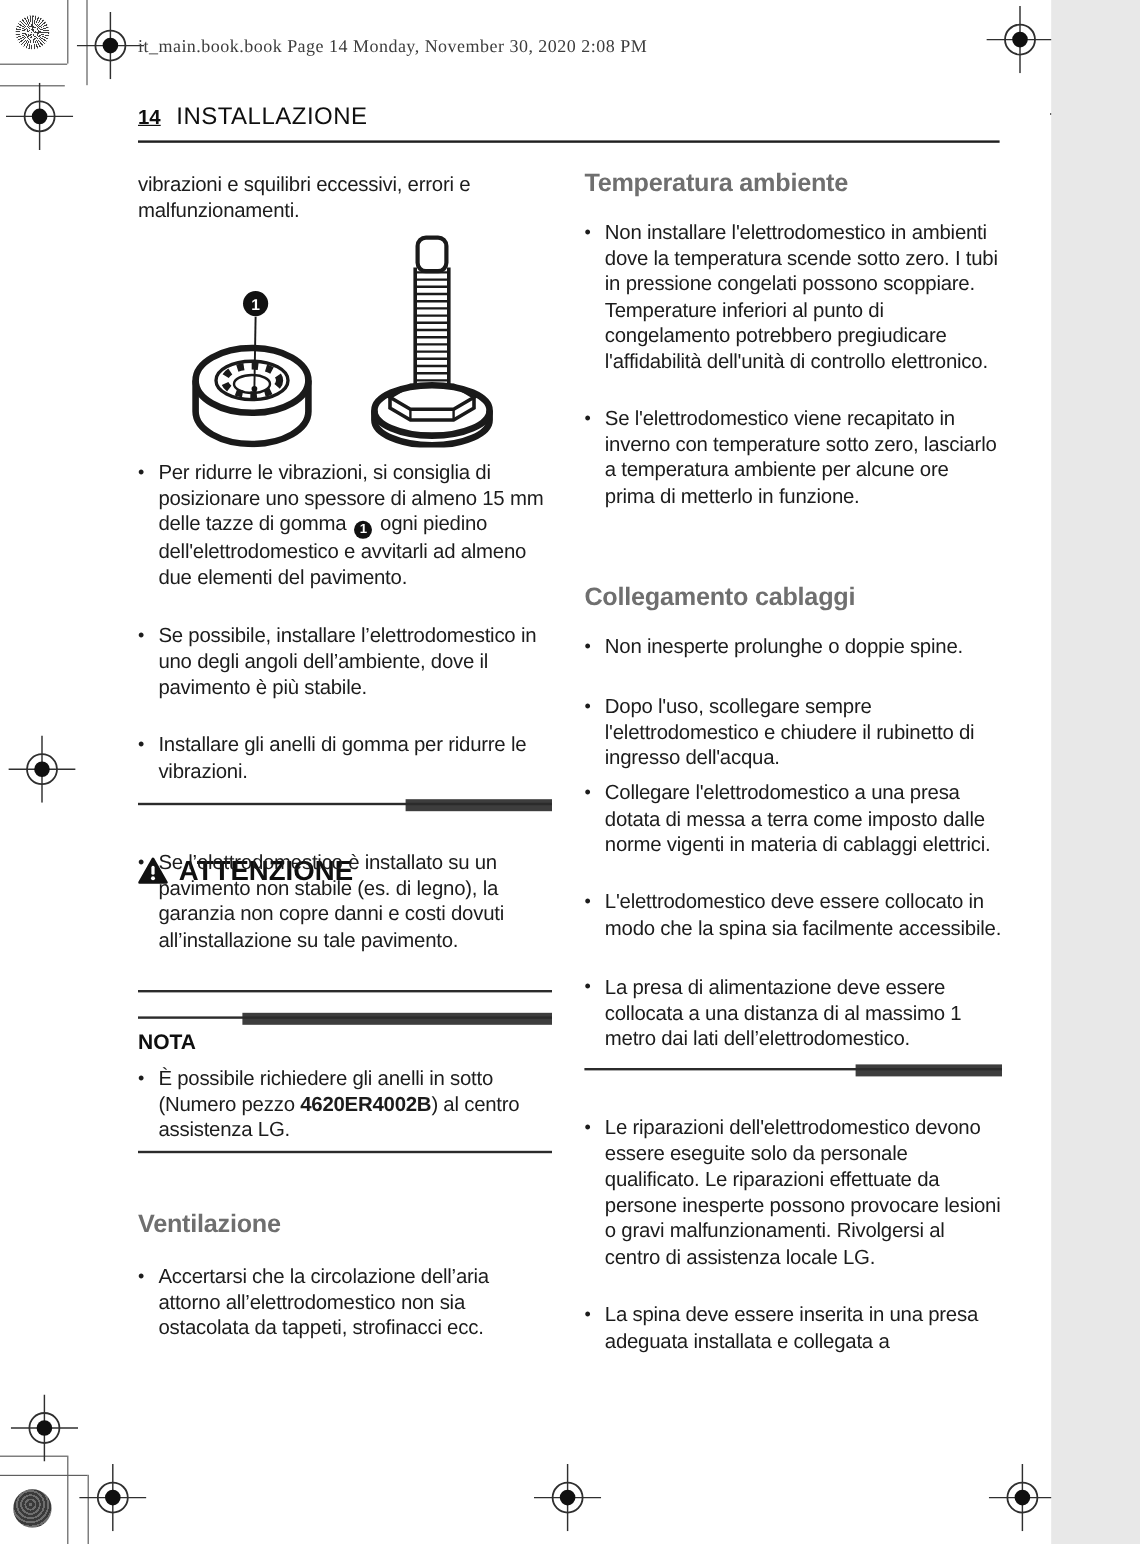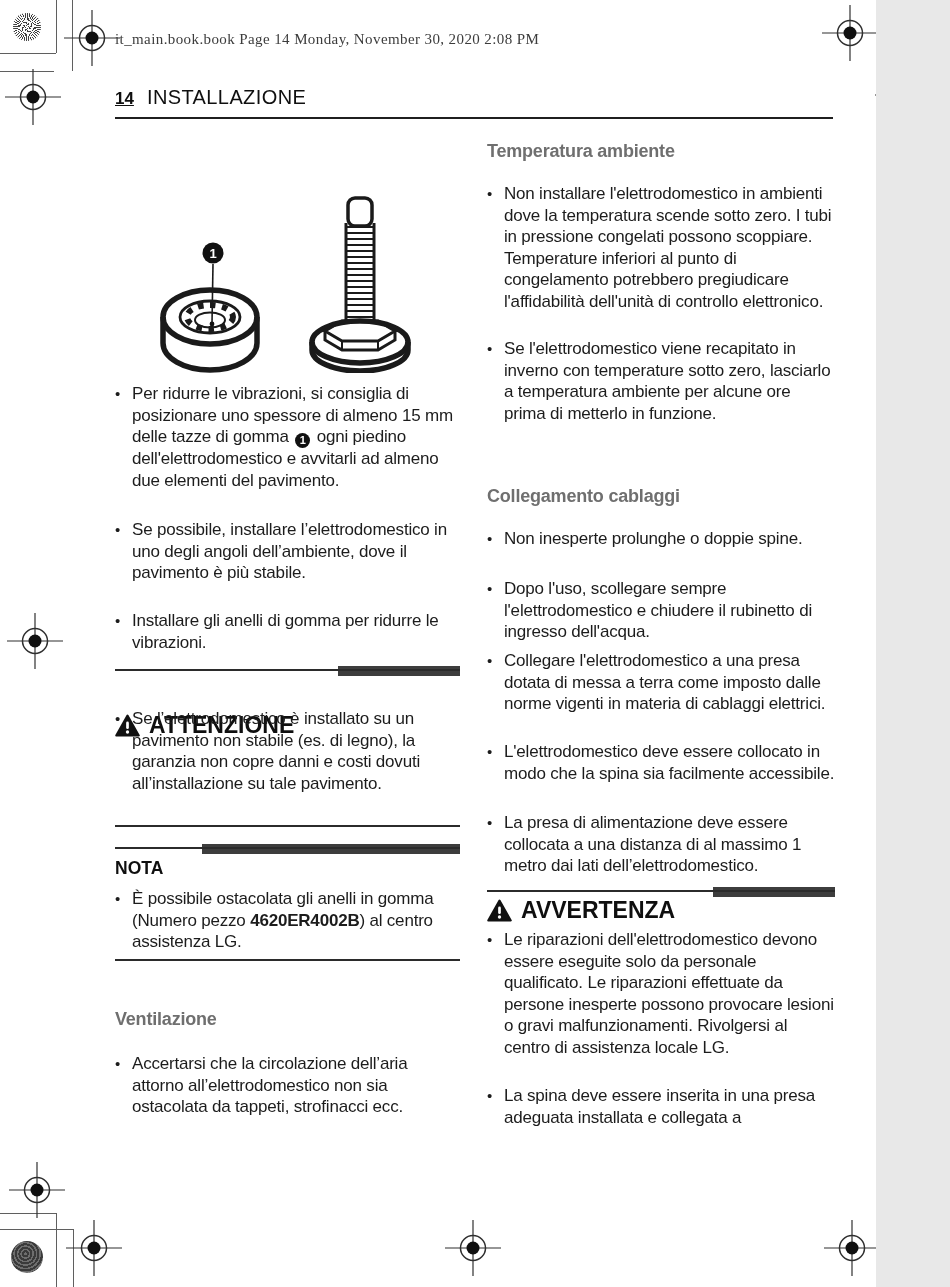--- a/index.html
+++ b/index.html
@@ -16,21 +16,21 @@
   .fileinfo{position:absolute;left:115px;top:31px;font-family:"Liberation Serif","DejaVu Serif",serif;
         font-size:15px;color:#3c3c3c;letter-spacing:.4px;white-space:nowrap;}
   .pghead{position:absolute;left:115px;top:86px;display:flex;align-items:baseline;gap:13px;}
   .pgnum{font-size:17px;font-weight:bold;color:#0f0f0f;text-decoration:underline;}
   .pgtitle{font-size:20px;font-weight:400;letter-spacing:.4px;color:#0f0f0f;}
   .headrule{position:absolute;left:115px;top:117px;width:718px;height:2.4px;background:#1f1f1f;}
   
   .blk{position:absolute;font-size:17px;line-height:21.5px;letter-spacing:-.2px;}
   .colL{left:115px;width:346px;}
   .colR{left:487px;width:348px;}
-  .gray-h{position:absolute;font-size:18px;font-weight:bold;color:#6f6f6f;letter-spacing:-.2px;}
+  .gray-h{position:absolute;font-size:21px;font-weight:bold;color:#6f6f6f;letter-spacing:-.2px;}
   .bullet{position:absolute;display:flex;font-size:17px;line-height:21.5px;letter-spacing:-.2px;}
   .bullet .dot{width:17px;flex:none;font-size:15px;}
   .bullet .bt{flex:1;}
   .badge{display:inline-block;width:15px;height:15px;border-radius:50%;background:#111;color:#fff;
         font-size:11px;line-height:15.5px;text-align:center;font-weight:bold;vertical-align:-2px;margin:0 2px;}
   .rule{position:absolute;height:1.8px;background:#2b2b2b;}
   .bar{position:absolute;height:10px;background:#3d3d3d;}
   .warnhead{position:absolute;display:flex;align-items:center;gap:9px;font-size:23px;font-weight:bold;color:#0f0f0f;}
   .notehead{position:absolute;font-size:17.5px;font-weight:bold;color:#0f0f0f;}
   svg .ln{stroke:#1a1a1a;fill:none;}
@@ -107,20 +107,21 @@
   <div class="darkdot" style="left:905px;top:12px;width:30px;height:30px"></div>
   <div class="darkdot" style="left:11px;top:1241px;width:32px;height:32px"></div>
 
   <div class="fileinfo">it_main.book.book  Page 14  Monday, November 30, 2020  2:08 PM</div>
   <div class="pghead">
     <span class="pgnum">14</span>
     <span class="pgtitle">INSTALLAZIONE</span>
   </div>
   <div class="headrule"></div>
 
+  <div class="blk colL" style="top:143px">vibrazioni e squilibri eccessivi, errori e malfunzionamenti.</div>
 
   <svg class="colL" style="position:absolute;top:193px" width="346" height="180" viewBox="0 0 346 180">
 
     <path class="ln" d="M48,124 L48,150 A47,27 0 0 0 142,150 L142,124" stroke-width="5.5" fill="#fff"></path>
     <ellipse class="ln" cx="95" cy="124" rx="47" ry="27" stroke-width="5.5" fill="#fff"></ellipse>
     <ellipse class="ln" cx="95" cy="124" rx="30" ry="16" stroke-width="2.8"></ellipse>
     <ellipse class="ln" cx="95" cy="124" rx="23" ry="12" stroke-width="6" stroke-dasharray="5.5,6.5"></ellipse>
     <ellipse class="ln" cx="95" cy="127" rx="15" ry="7.5" stroke-width="2"></ellipse>
 
     <path class="ln" d="M197,149 L197,157 A48,21 0 0 0 293,157 L293,149" stroke-width="5.5" fill="#fff"></path>
@@ -167,21 +168,21 @@
     <span class="dot">•</span>
     <span class="bt">Se l’elettrodomestico è installato su un pavimento non stabile (es. di legno), la garanzia non copre danni e costi dovuti all’installazione su tale pavimento.</span>
   </div>
   <div class="rule" style="left:115px;top:825px;width:345px"></div>
 
   <div class="bar" style="left:202px;top:844px;width:258px"></div>
   <div class="rule" style="left:115px;top:847px;width:345px"></div>
   <div class="notehead" style="left:115px;top:858px">NOTA</div>
   <div class="bullet colL" style="top:888px">
     <span class="dot">•</span>
-    <span class="bt"><span>È possibile ostacolata gli anelli in gomma (Numero pezzo </span><b>4620ER4002B</b><span>) al centro assistenza LG.</span></span>
+    <span class="bt"><span>È possibile richiedere gli anelli in sotto (Numero pezzo </span><b>4620ER4002B</b><span>) al centro assistenza LG.</span></span>
   </div>
   <div class="rule" style="left:115px;top:959px;width:345px"></div>
 
   <div class="gray-h" style="left:115px;top:1009px">Ventilazione</div>
   <div class="bullet colL" style="top:1053px">
     <span class="dot">•</span>
     <span class="bt">Accertarsi che la circolazione dell’aria attorno all’elettrodomestico non sia ostacolata da tappeti, strofinacci ecc.</span>
   </div>
 
   <div class="gray-h" style="left:487px;top:141px">Temperatura ambiente</div>
@@ -211,28 +212,20 @@
     <span class="dot">•</span>
     <span class="bt">L'elettrodomestico deve essere collocato in modo che la spina sia facilmente accessibile.</span>
   </div>
   <div class="bullet colR" style="top:812px">
     <span class="dot">•</span>
     <span class="bt">La presa di alimentazione deve essere collocata a una distanza di al massimo 1 metro dai lati dell’elettrodomestico.</span>
   </div>
 
   <div class="bar" style="left:713px;top:887px;width:122px"></div>
   <div class="rule" style="left:487px;top:890px;width:348px"></div>
-  <div class="warnhead" style="left:487px;top:897px">
-    <svg width="25" height="23" viewBox="0 0 24 22">
-      <path d="M12,1.5 L22.8,20.5 L1.2,20.5 Z" fill="#111" stroke="#111" stroke-width="2" stroke-linejoin="round"></path>
-      <rect x="10.7" y="7.2" width="2.6" height="7.2" rx="1.3" fill="#fff"></rect>
-      <circle cx="12" cy="17.2" r="1.6" fill="#fff"></circle>
-    </svg>
-    <span>AVVERTENZA</span>
-  </div>
   <div class="bullet colR" style="top:929px">
     <span class="dot">•</span>
     <span class="bt">Le riparazioni dell'elettrodomestico devono essere eseguite solo da personale qualificato. Le riparazioni effettuate da persone inesperte possono provocare lesioni o gravi malfunzionamenti. Rivolgersi al centro di assistenza locale LG.</span>
   </div>
   <div class="bullet colR" style="top:1085px">
     <span class="dot">•</span>
     <span class="bt">La spina deve essere inserita in una presa adeguata installata e collegata a</span>
   </div>
 
 </div>

